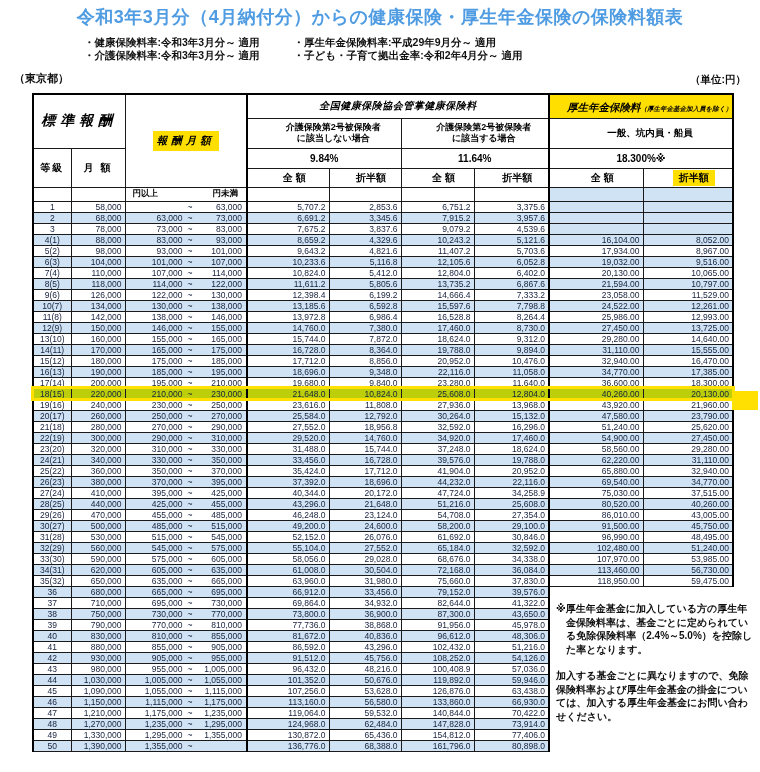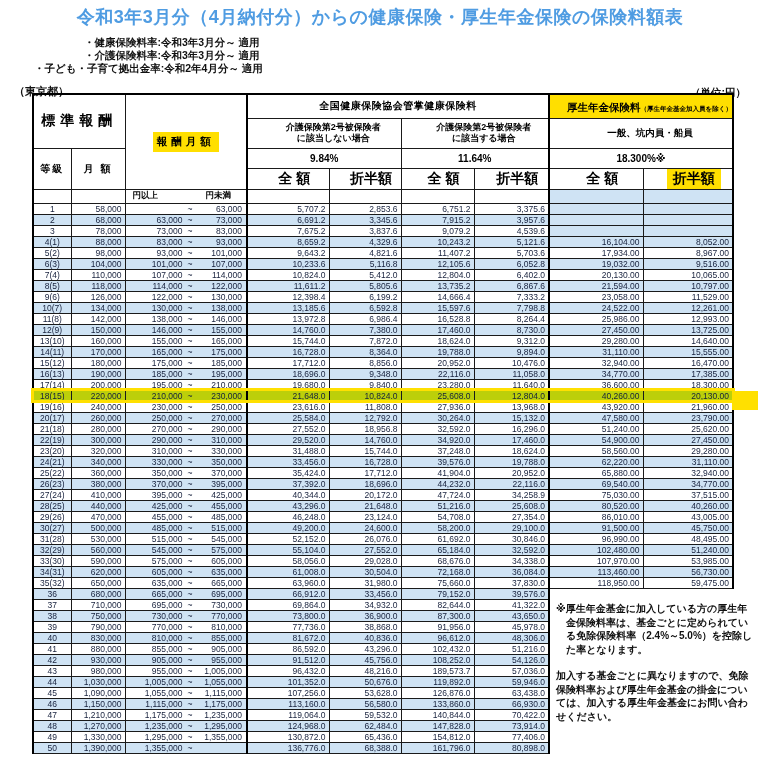--- a/index.html
+++ b/index.html
@@ -4,34 +4,34 @@
 <style>
   * { box-sizing: border-box; margin: 0; padding: 0; }
   html, body { width: 760px; height: 772px; overflow: hidden; background: #fff;
     font-family: "Liberation Sans", "DejaVu Sans", sans-serif; }
   .page { position: relative; width: 760px; height: 772px; background: #fff; }
 
   .title { text-align: center; font-weight: bold; font-size: 18px; letter-spacing: 0.5px;
     color: #4f9ce2; padding-top: 5px; }
 
   .bullets { display: flex; margin-top: 7px; font-size: 10.5px; font-weight: bold;
-    line-height: 13px; color: #111; flex-direction: column; }
+    line-height: 13px; color: #111; }
   .bullets .bcol1 { margin-left: 84px; }
   .bullets .bcol2 { margin-left: 34px; }
 
   .region-row { position: relative; margin-top: 9px; font-size: 11px; font-weight: bold; color: #111; }
   .region { margin-left: 14px; }
   .unit { position: absolute; right: 14px; top: 2px; font-size: 10.5px; }
 
   table.prem { position: absolute; left: 32px; top: 93px; width: 700px;
     border-collapse: collapse; table-layout: fixed; }
   table.prem th, table.prem td { border: 1px solid #1a1a1a; overflow: hidden; white-space: nowrap; }
   table.prem th { font-weight: bold; color: #000; text-align: center; vertical-align: middle; }
 
-  .hr1 th { height: 24px; }
+  .hr1 th { height: 24px; font-style: italic; }
   .hr2 th { height: 30px; padding-left: 18px; }
   .hr3 th { height: 20px; }
   .hr4 th { height: 19px; }
   .hr5 td { height: 14px; }
 
   .b-top { border-top: 2px solid #000 !important; }
   .b-left { border-left: 2px solid #000 !important; }
   .b-right { border-right: 2px solid #000 !important; }
   .sep { border-left: 2px solid #000 !important; }
   .endcap { border-right: 2px solid #000 !important; }
@@ -41,25 +41,25 @@
   .ylw { background: #ffdf00; }
   .hoshu .ylw { display: inline-block; padding: 3px 4px; font-size: 10.5px; letter-spacing: 4px; }
   .health-title { font-size: 10px; letter-spacing: 0.5px; }
   .pension-title { background: #ffdf00; color: #1a1a4e; }
   .pension-title .pt1 { font-size: 10.5px; font-weight: bold; padding-left: 17px; }
   .pension-title .pt2 { font-size: 6.5px; font-weight: bold; }
   .care { font-size: 9px; line-height: 11px; white-space: pre-line !important; }
   .cat { font-size: 9.5px; }
   .rate { font-size: 10px; }
   .gm { font-size: 10px; letter-spacing: 2px; }
-  .hr4 th { font-size: 14px; padding-left: 12px; }
+  .hr4 th { font-size: 10px; padding-left: 12px; }
   .hr4 .ylw { display: inline-block; padding: 1px 6px; }
 
   .yen { font-size: 8.5px; font-weight: bold; }
-  .yen .ywrap { display: flex; justify-content: space-between; padding: 0 15px 0 7px; }
+  .yen .ywrap { display: flex; justify-content: space-between; padding: 0 8px 0 7px; }
 
   .pblue { background: #cfe3f4; }
 
   table.prem tbody td { height: 10.5px; font-size: 8.5px; line-height: 10px;
     color: #16203c; vertical-align: middle; }
   tbody tr.alt td { background: #cfe3f4; }
   tbody tr.hl td { background: #bccf0a; }
   tbody tr.hl { outline: 3px solid #ffe000; outline-offset: -1px; }
   td.c-grade { text-align: center; }
   td.num { text-align: right; padding-right: 3px; }
@@ -82,20 +82,21 @@
 <div class="page">
 
   <div class="title">令和3年3月分（4月納付分）からの健康保険・厚生年金保険の保険料額表</div>
 
   <div class="bullets">
     <div class="bcol1">
       <div>・健康保険料率:令和3年3月分～ 適用</div>
       <div>・介護保険料率:令和3年3月分～ 適用</div>
     </div>
     <div class="bcol2">
+      <div>・厚生年金保険料率:平成29年9月分～ 適用</div>
       <div>・子ども・子育て拠出金率:令和2年4月分～ 適用</div>
     </div>
   </div>
 
   <div class="region-row">
     <span class="region">（東京都）</span>
     <span class="unit">（単位:円）</span>
   </div>
 
   <table class="prem">
@@ -864,21 +865,21 @@
           <td class="num">980,000</td>
           <td class="rangecell">
             <div class="rg">
               <span class="lo">955,000</span>
               <span class="tl">~</span>
               <span class="hi">1,005,000</span>
             </div>
           </td>
           <td class="num sep">96,432.0</td>
           <td class="num">48,216.0</td>
-          <td class="num">189,573.7</td>
+          <td class="num">100,408.9</td>
           <td class="num endcap">57,036.0</td>
         </tr>
         <tr class="alt">
           <td class="c-grade b-left">44</td>
           <td class="num">1,030,000</td>
           <td class="rangecell">
             <div class="rg">
               <span class="lo">1,005,000</span>
               <span class="tl">~</span>
               <span class="hi">1,055,000</span>

